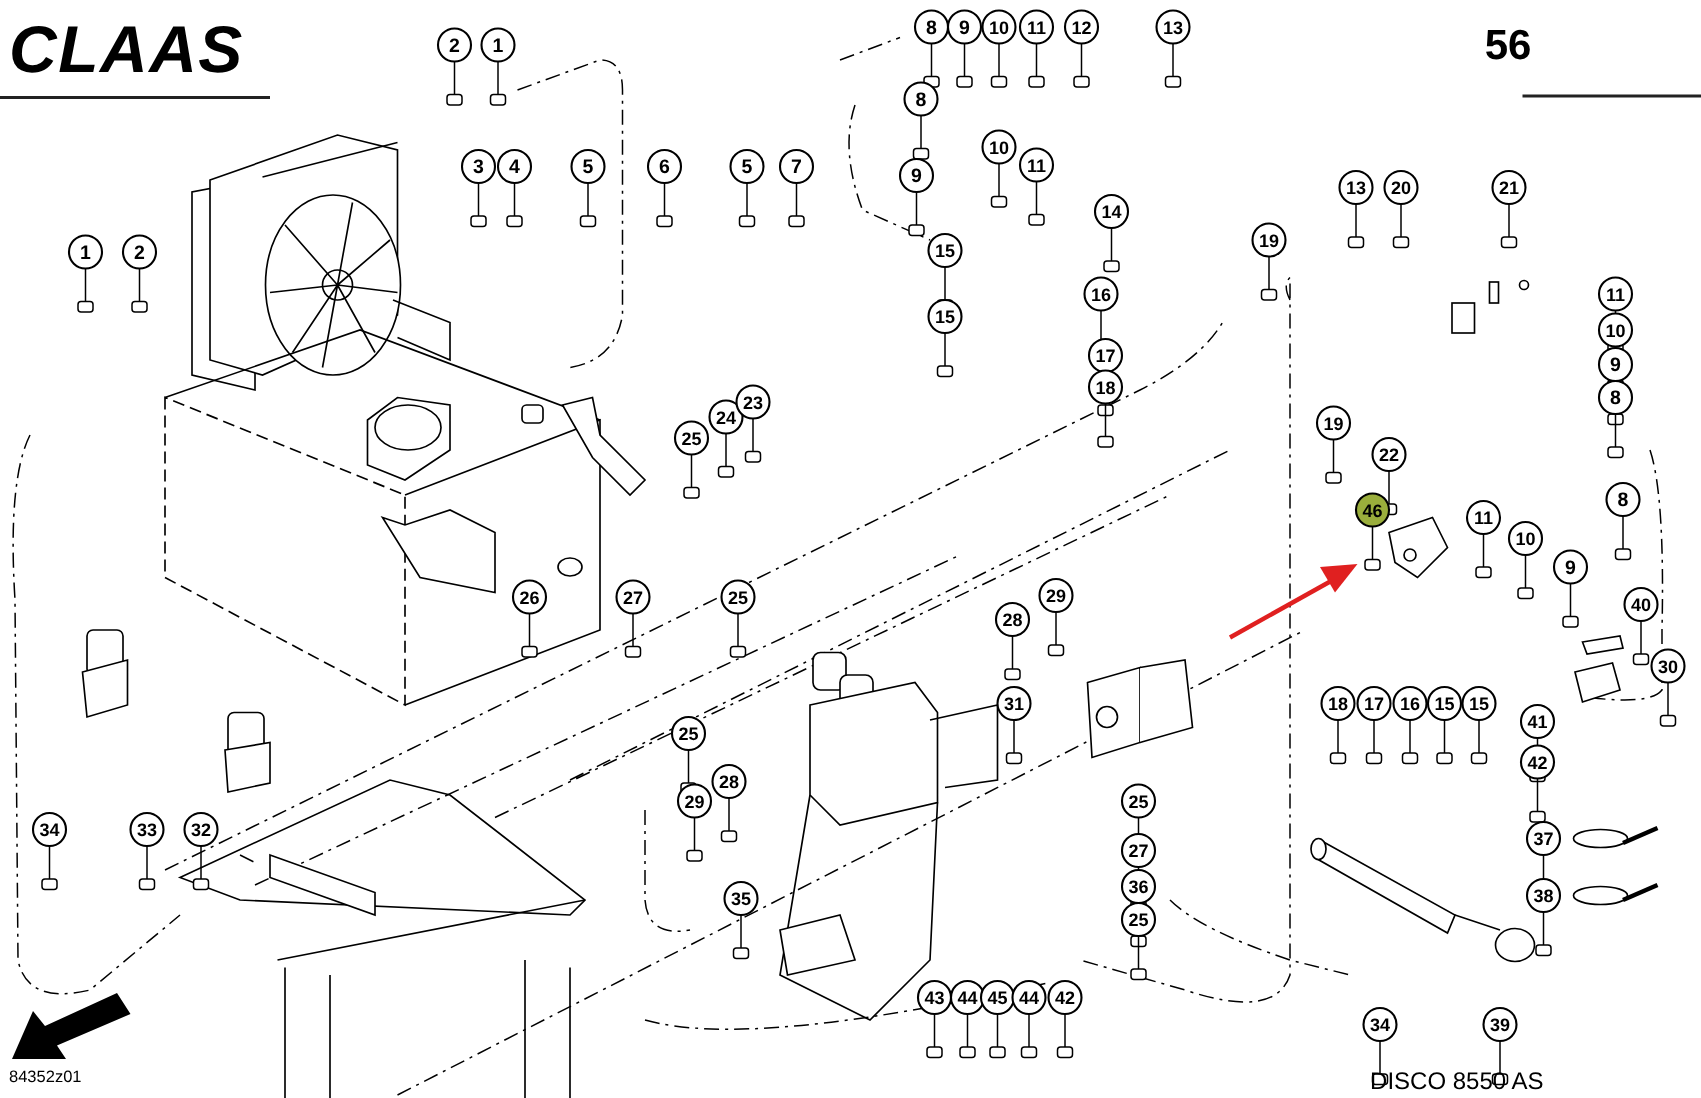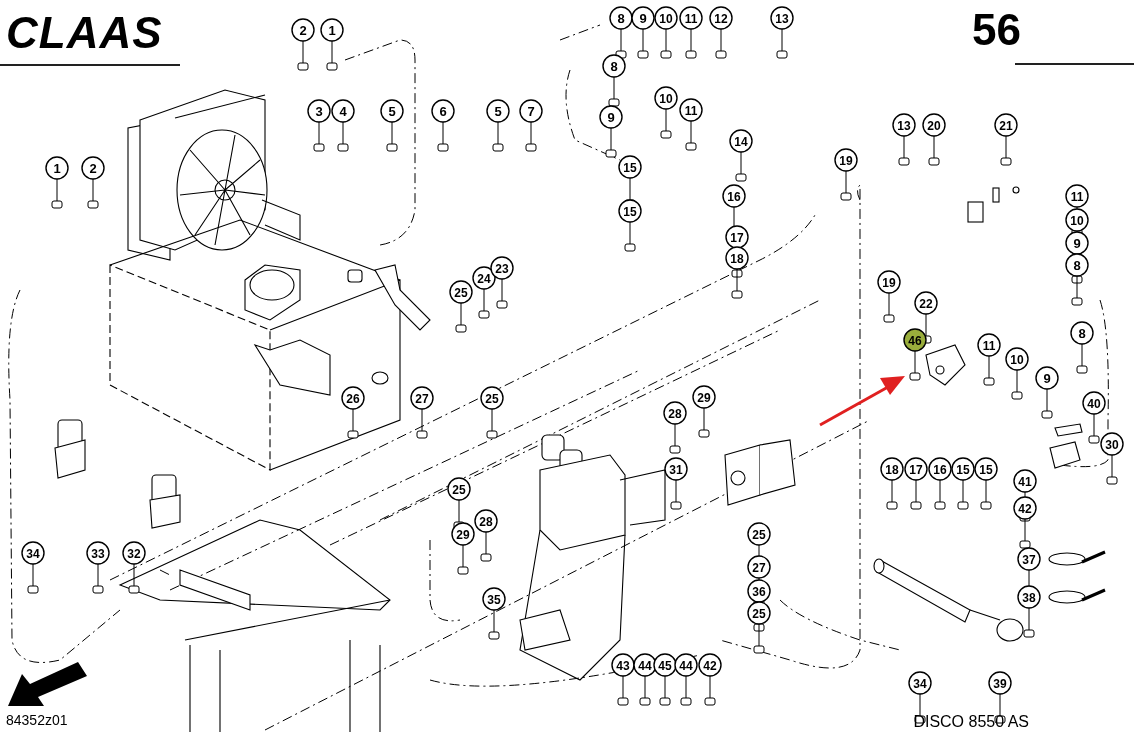--- a/index.html
+++ b/index.html
@@ -1,22 +1,22 @@
 <!DOCTYPE html>
 <html><head>
 <meta charset="utf-8">
 <style>
   html, body { margin:0; padding:0; background:#ffffff; }
   body { width:1134px; height:732px; position:relative; overflow:hidden; font-family:"Liberation Sans", sans-serif; color:#000; }
   #stage { position:absolute; left:0; top:0; width:1033px; height:732px; }
   .brand-logo { position:absolute; left:6px; top:12px; width:178px; height:40px; }
   .brand-rule { position:absolute; left:0; top:64px; width:180px; height:2px; background:#222; }
-  .page-no { position:absolute; right:12px; top:6px; font-family:"Liberation Sans", sans-serif; font-weight:bold; font-size:44px; line-height:48px;text-align:right; }
+  .page-no { position:absolute; right:12px; top:6px; font-family:"Liberation Sans", sans-serif; font-weight:bold; font-size:28px; line-height:48px;text-align:right; }
   .page-rule { position:absolute; left:1015px; top:63px; width:119px; height:2px; background:#222; }
-  .fig-id { position:absolute; left:6px; top:712px; font-size:14px; }
+  .fig-id { position:absolute; left:6px; top:712px; font-size:11px; }
   .model-id { position:absolute; right:4px; top:713px; font-size:16px; }
   svg text { font-family:"Liberation Sans", sans-serif; font-weight:bold; }
 </style>
 </head>
 <body>
 
 <div id="stage">
 
   <svg class="brand-logo" viewBox="0 0 178 40">
     <text x="0" y="36" font-size="44" font-style="italic" font-weight="900" letter-spacing="1">CLAAS</text>

